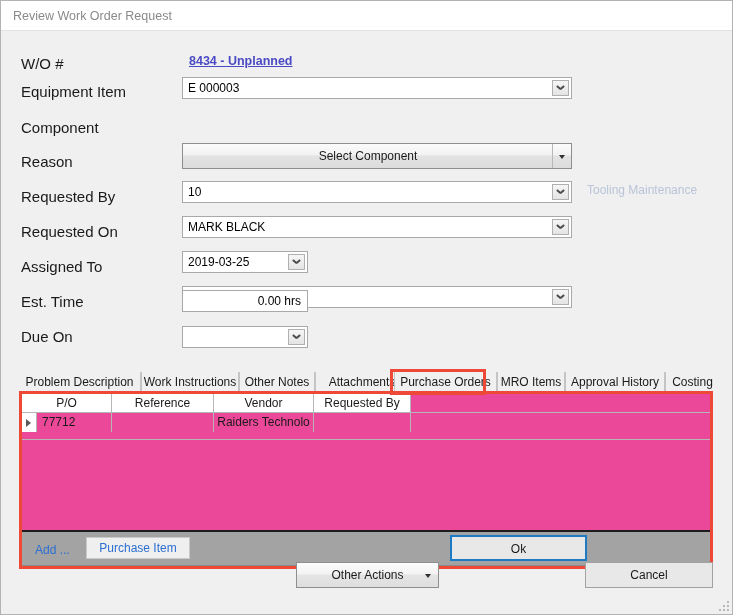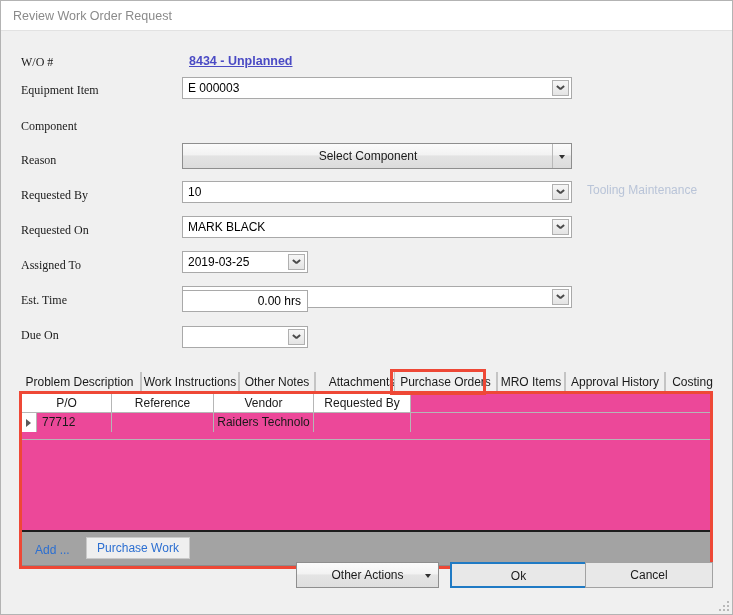--- a/index.html
+++ b/index.html
@@ -49,24 +49,23 @@
     left: 0;
     top: 30px;
     width: 731px;
     height: 583px;
     background: #f0f0f0;
   }
 
   
   .form-label {
     position: absolute;
-    font-size: 12px;
-    color: #1a1a1a;
-    white-space: nowrap;
-    font-family: Liberation Serif, serif;
+    font-size: 15px;
+    color: #1a1a1a;
+    white-space: nowrap;
   }
 
   .wo-value {
     position: absolute;
     font-size: 12.5px;
     font-weight: bold;
     color: #4a4ac4;
     white-space: nowrap;
   }
 
@@ -456,33 +455,33 @@
           </div>
         <div class="cell c-left" style="left:15px;  width:75px;">77712</div>
         <div class="cell c-center" style="left:90px;  width:102px;"></div>
         <div class="cell c-center" style="left:192px; width:100px;">Raiders Technolo</div>
         <div class="cell c-center" style="left:292px; width:97px;"></div>
       </div>
     </div>
 
     <div id="grid-footer">
       <span id="add-link">Add ...</span>
-      <div id="purchase-order-button">Purchase Work</div>
+      <div id="purchase-order-button">Purchase Item</div>
     </div>
 
     <div class="annot" style="left:389px; top:338px; width:96px; height:26px;"></div>
     <div class="annot" style="left:18px; top:360px; width:694px; height:178px;"></div>
 
     <div class="btn" id="other-actions-button" style="left:295px; top:531px; width:143px;">
       <span>Other Actions</span>
       <span class="oa-split">
           <i class="tri-down"></i>
         </span>
     </div>
-    <div class="btn" id="ok-button" style="left:449px; top:531px; width:137px;">Ok</div>
+    <div class="btn" id="ok-button" style="left:449px; top:504px; width:137px;">Ok</div>
     <div class="btn" id="cancel-button" style="left:584px; top:531px; width:128px;">Cancel</div>
 
     <div id="resize-grip">
       <i style="right:0px; bottom:0px;"></i>
       <i style="right:4px; bottom:0px;"></i>
       <i style="right:8px; bottom:0px;"></i>
       <i style="right:0px; bottom:4px;"></i>
       <i style="right:4px; bottom:4px;"></i>
       <i style="right:0px; bottom:8px;"></i>
     </div>

